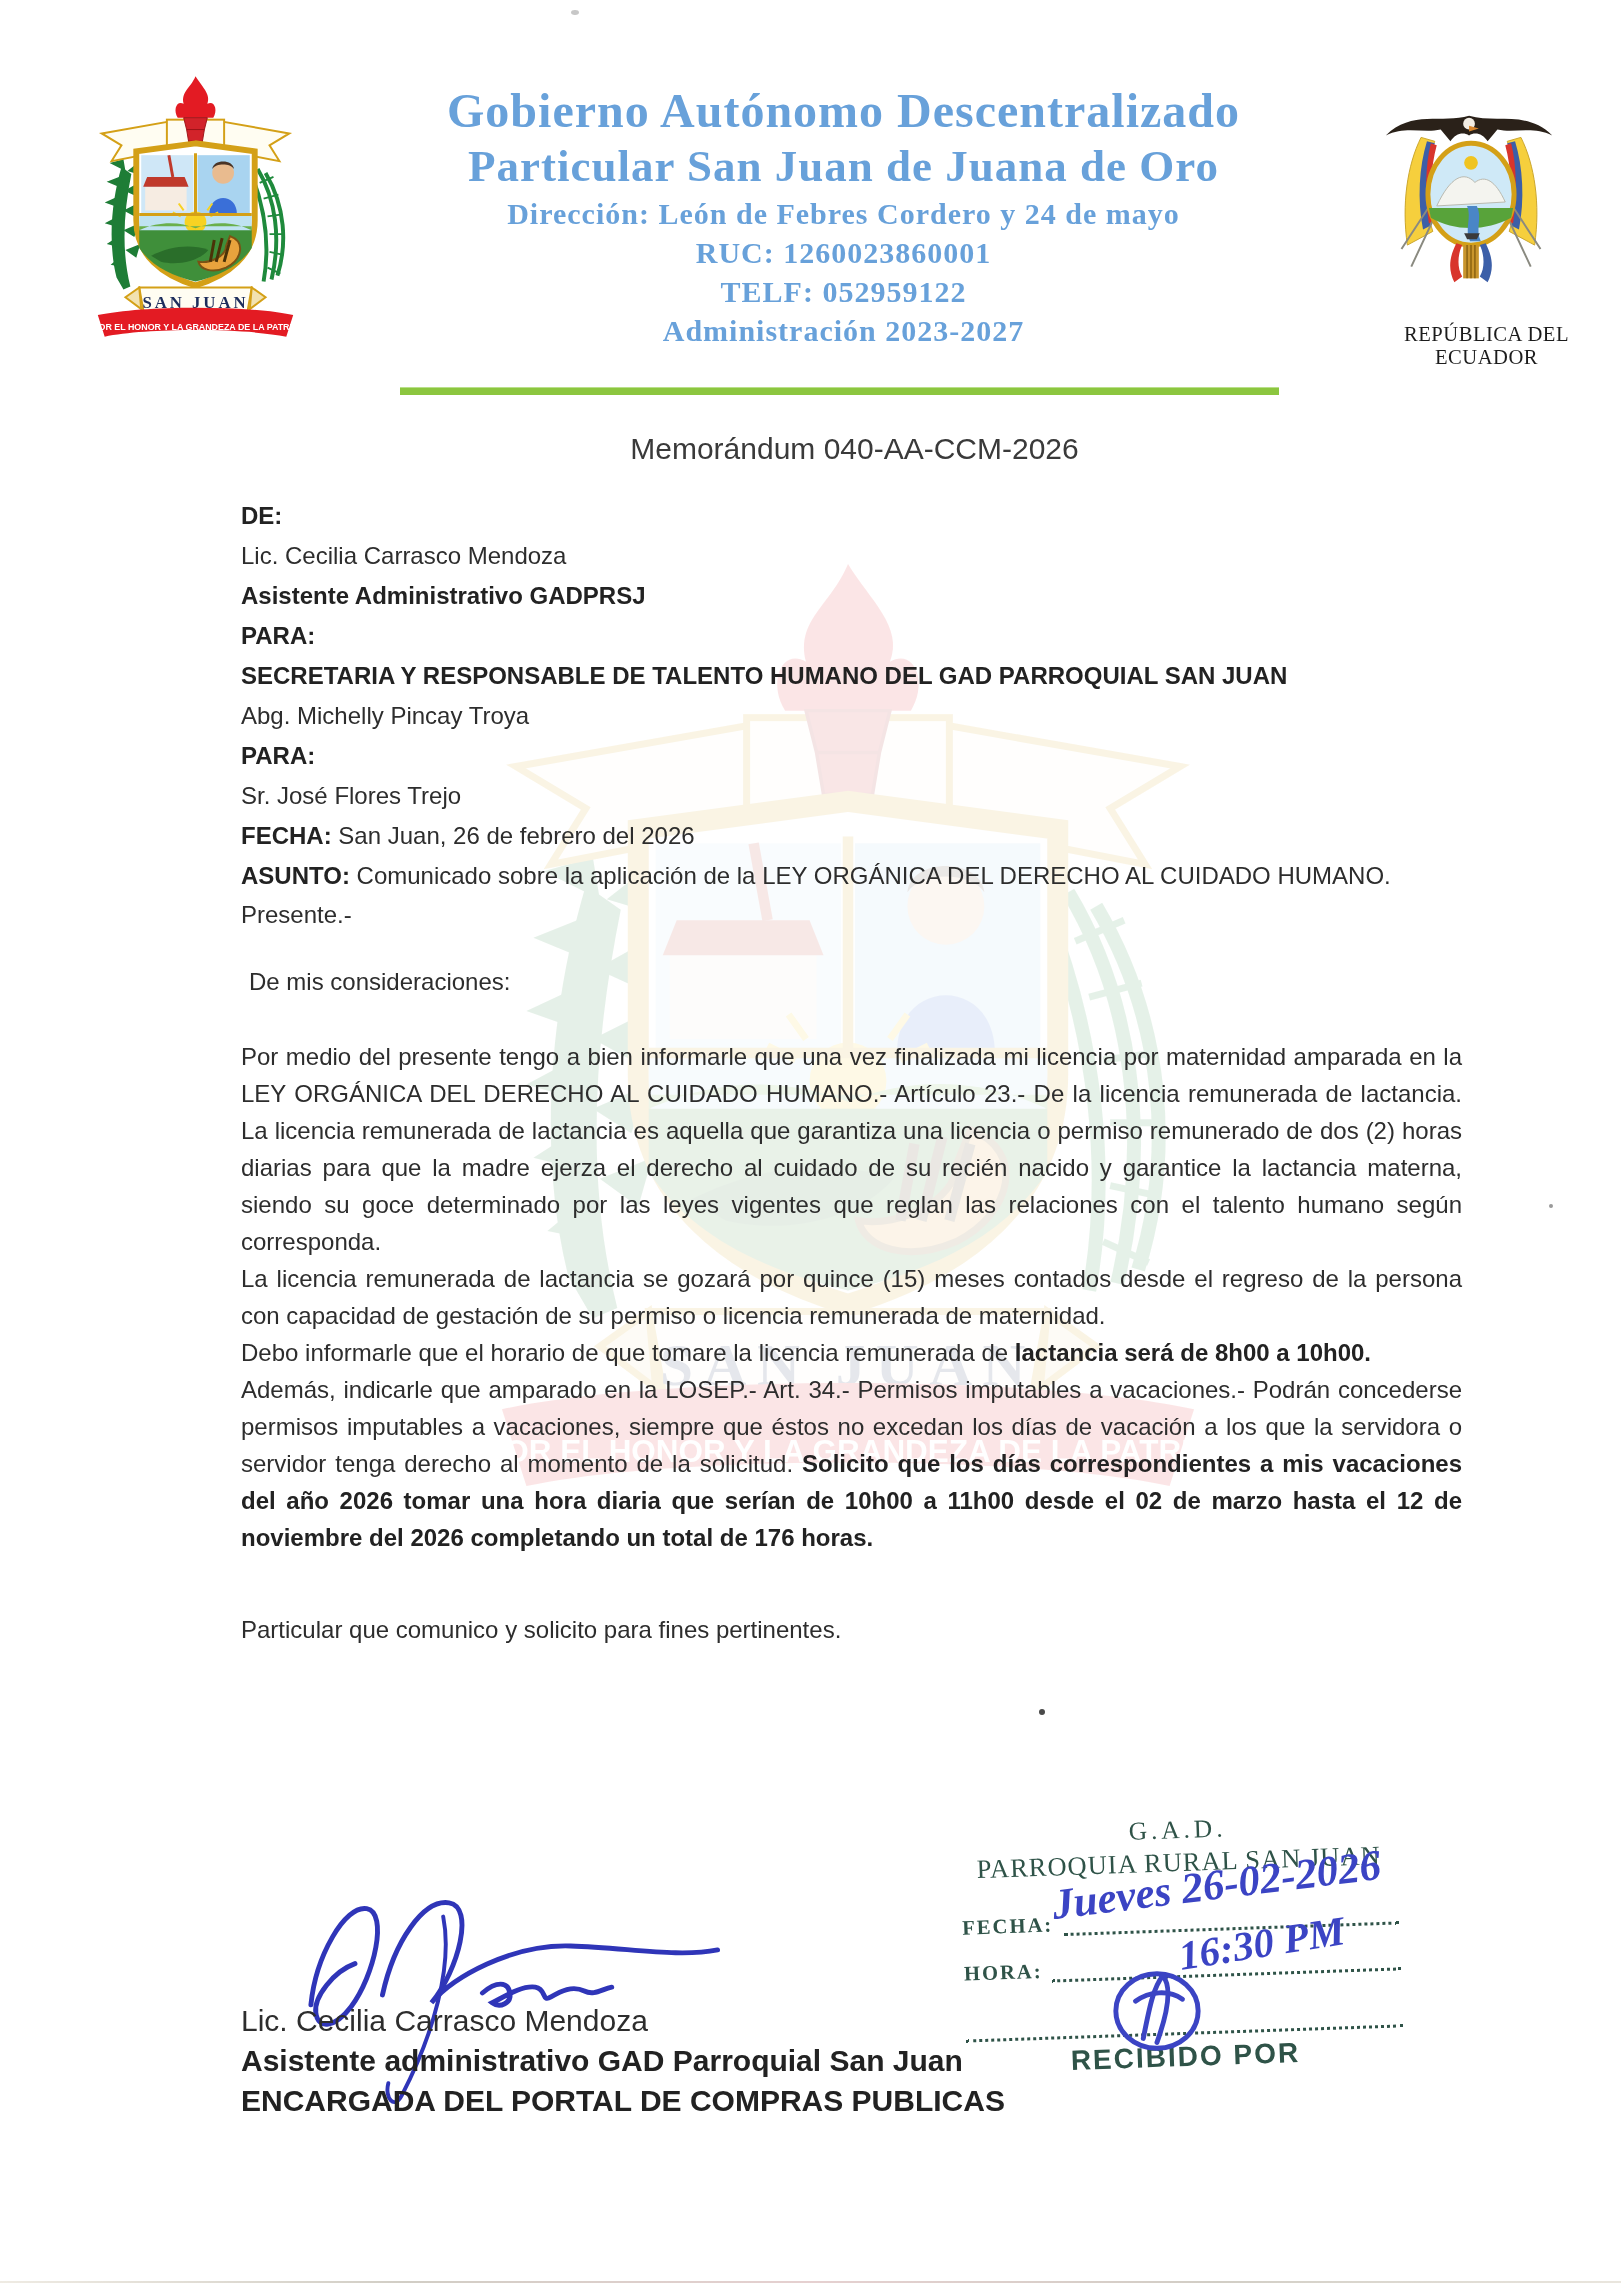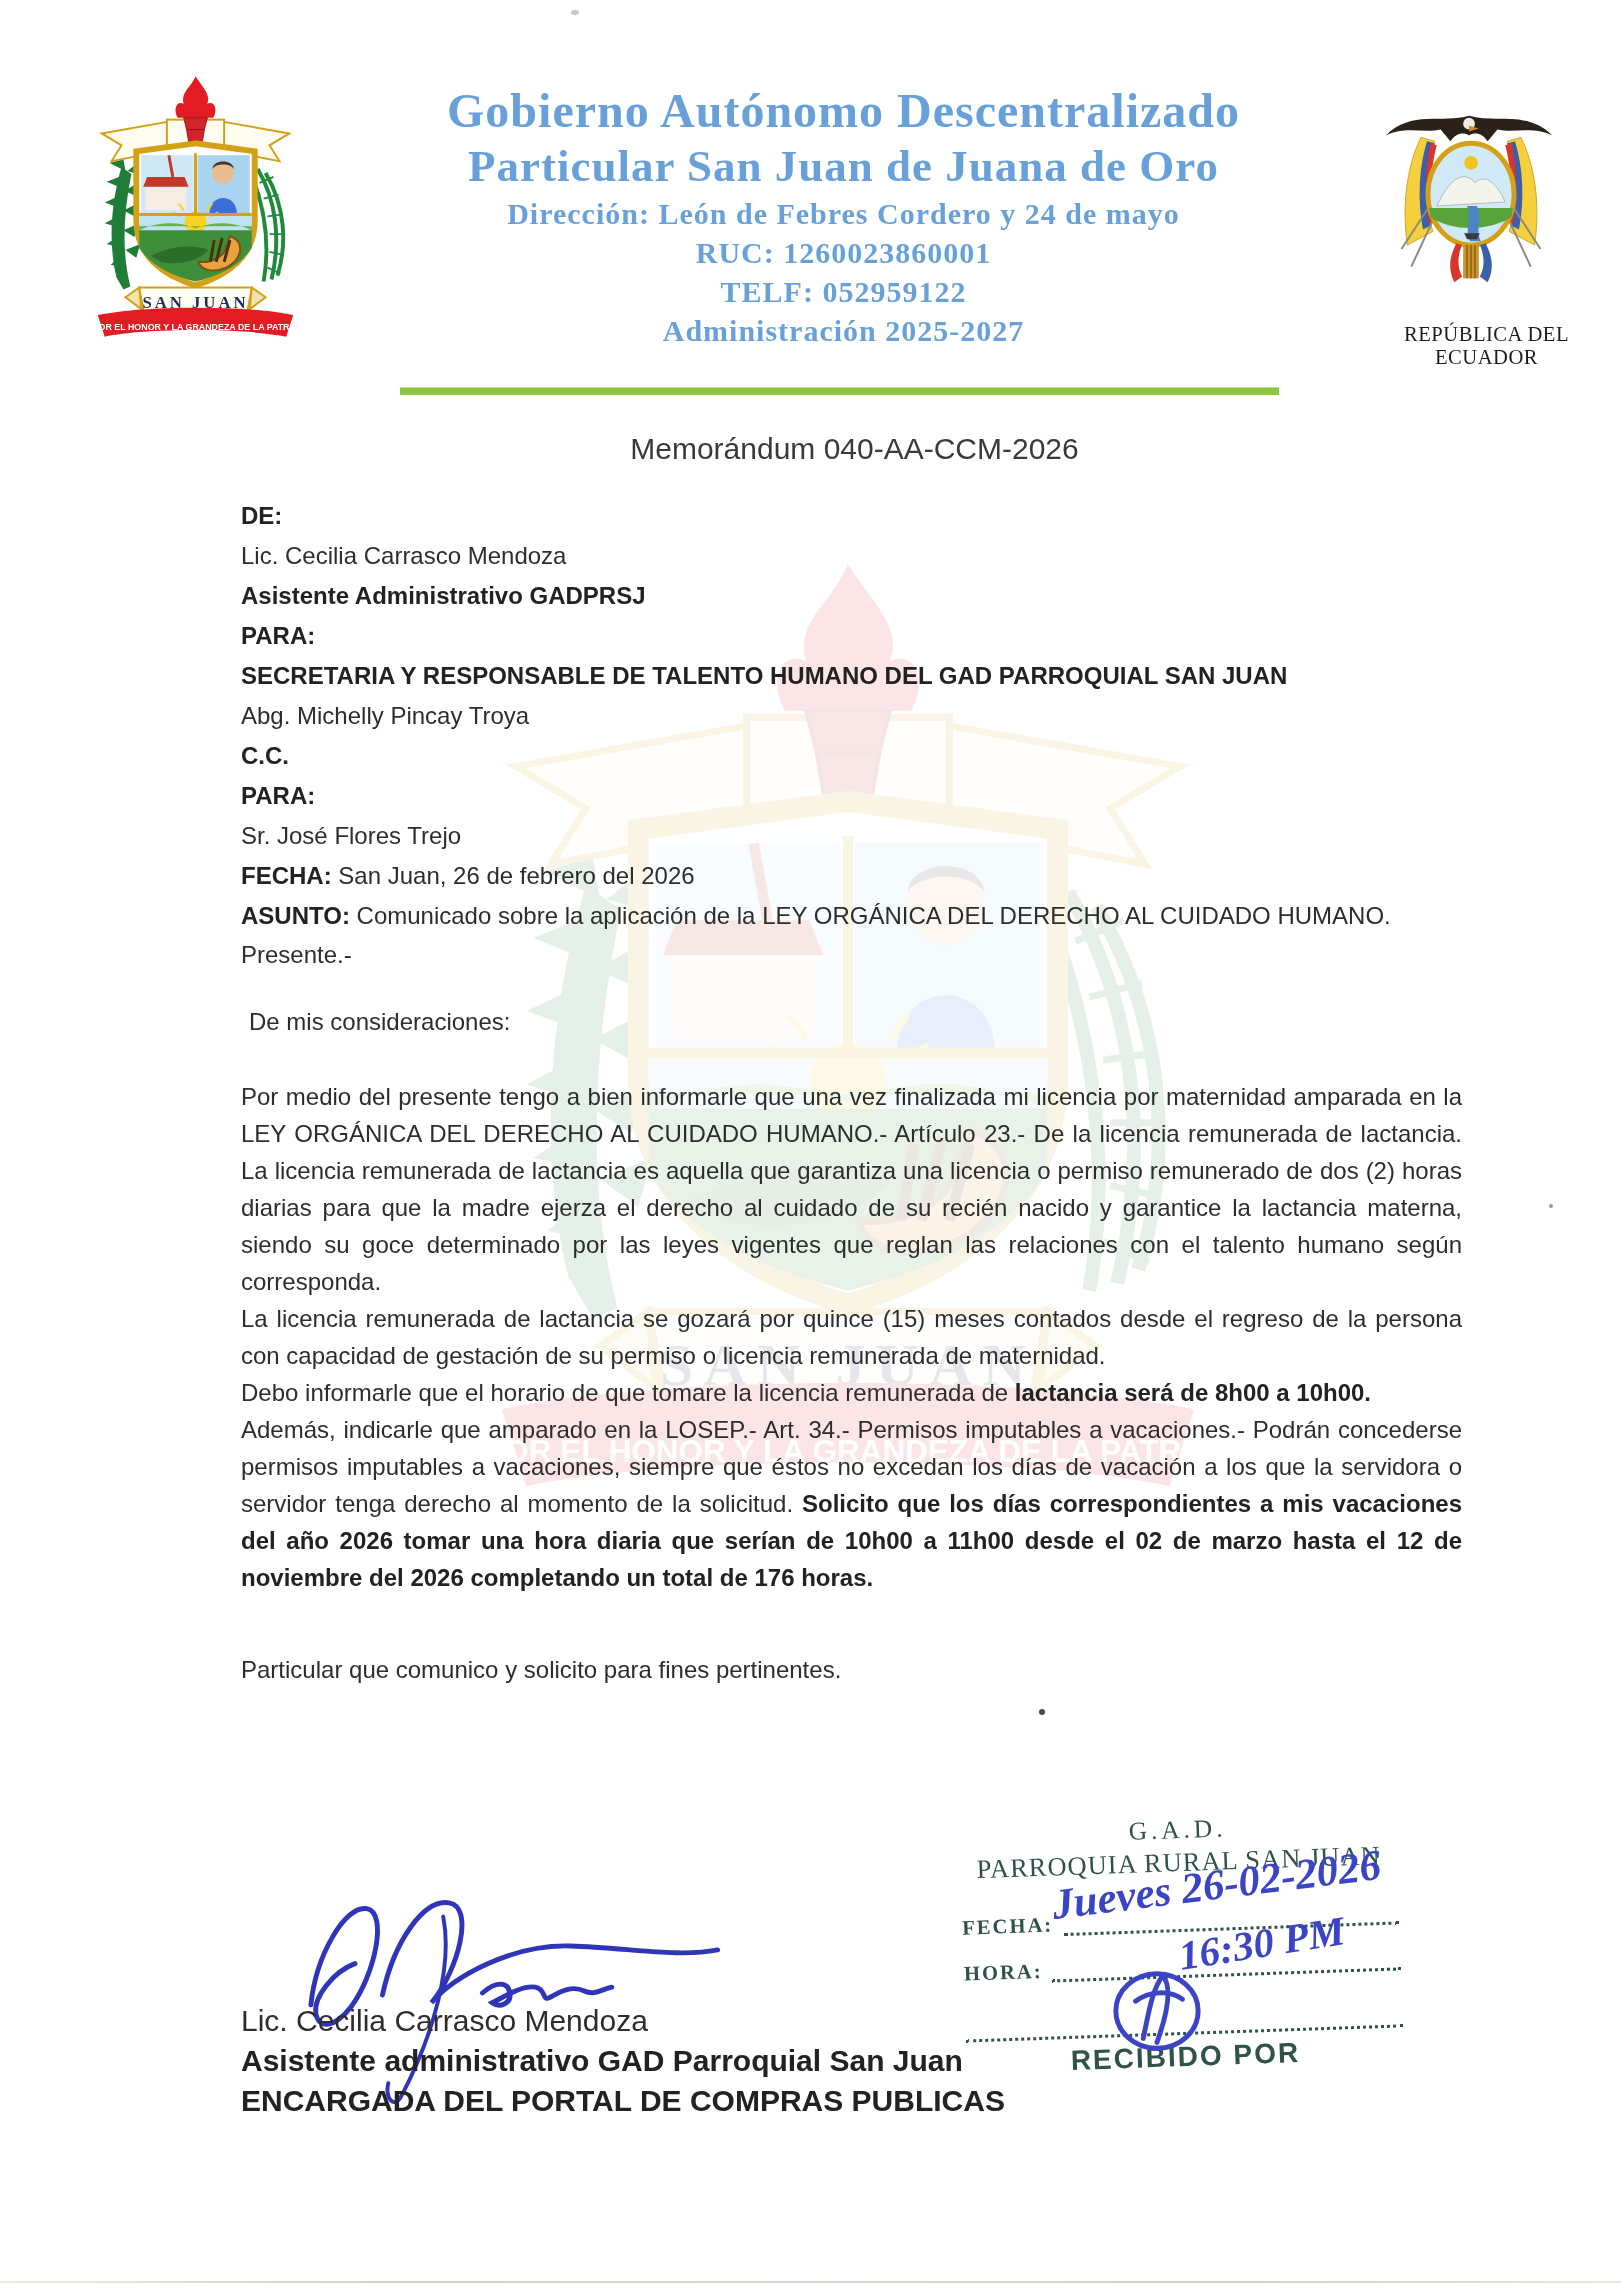--- a/index.html
+++ b/index.html
@@ -140,21 +140,21 @@
   <svg class="seal-left" viewBox="0 0 230 272">
     <use href="#sanjuan-seal" width="230" height="272"></use>
   </svg>
 
   <div class="header-text">
     <div class="org1">Gobierno Autónomo Descentralizado</div>
     <div class="org2">Particular San Juan de Juana de Oro</div>
     <div class="hsub">Dirección: León de Febres Cordero y 24 de mayo</div>
     <div class="hsub">RUC: 1260023860001</div>
     <div class="hsub">TELF: 052959122</div>
-    <div class="hsub">Administración 2025-2027</div>
+    <div class="hsub">Administración 2023-2027</div>
   </div>
   <div class="green-rule"></div>
 
   <svg class="seal-right" viewBox="0 0 190 205">
     <g fill="#2a2119">
       <path d="M8,34 C34,8 66,22 93,14 C120,22 152,8 178,34 C158,24 140,32 122,28 L112,40 C107,32 99,30 93,34 C87,30 79,32 74,40 L64,28 C46,32 28,24 8,34 Z"></path>
       <circle cx="93" cy="22" r="6" fill="#f2ede4"></circle>
       <path d="M93,24 l10,3 -10,3 z" fill="#d8862c"></path>
     </g>
     <g>
@@ -187,21 +187,20 @@
 
   <div class="memo-title">Memorándum 040-AA-CCM-2026</div>
 
   <div class="doc-body">
     <div class="rec-line b">DE:</div>
     <div class="rec-line">Lic. Cecilia Carrasco Mendoza</div>
     <div class="rec-line b">Asistente Administrativo GADPRSJ</div>
     <div class="rec-line b">PARA:</div>
     <div class="rec-line b">SECRETARIA Y RESPONSABLE DE TALENTO HUMANO DEL GAD PARROQUIAL SAN JUAN</div>
     <div class="rec-line">Abg. Michelly Pincay Troya</div>
-    <div class="rec-line b">C.C.</div>
     <div class="rec-line b">PARA:</div>
     <div class="rec-line">Sr. José Flores Trejo</div>
     <div class="rec-line"><span class="b">FECHA:</span> <span>San Juan, 26 de febrero del 2026</span></div>
     <div class="rec-line asunto"><span class="b">ASUNTO:</span> <span>Comunicado sobre la aplicación de la LEY ORGÁNICA DEL DERECHO AL CUIDADO HUMANO.</span></div>
     <div class="rec-line">Presente.-</div>
 
     <div class="salutation">De mis consideraciones:</div>
 
     <p class="para para-first">Por medio del presente tengo a bien informarle que una vez finalizada mi licencia por maternidad amparada en la LEY ORGÁNICA DEL DERECHO AL CUIDADO HUMANO.- Artículo 23.- De la licencia remunerada de lactancia. La licencia remunerada de lactancia es aquella que garantiza una licencia o permiso remunerado de dos (2) horas diarias para que la madre ejerza el derecho al cuidado de su recién nacido y garantice la lactancia materna, siendo su goce determinado por las leyes vigentes que reglan las relaciones con el talento humano según corresponda.</p>
     <p class="para">La licencia remunerada de lactancia se gozará por quince (15) meses contados desde el regreso de la persona con capacidad de gestación de su permiso o licencia remunerada de maternidad.</p>

